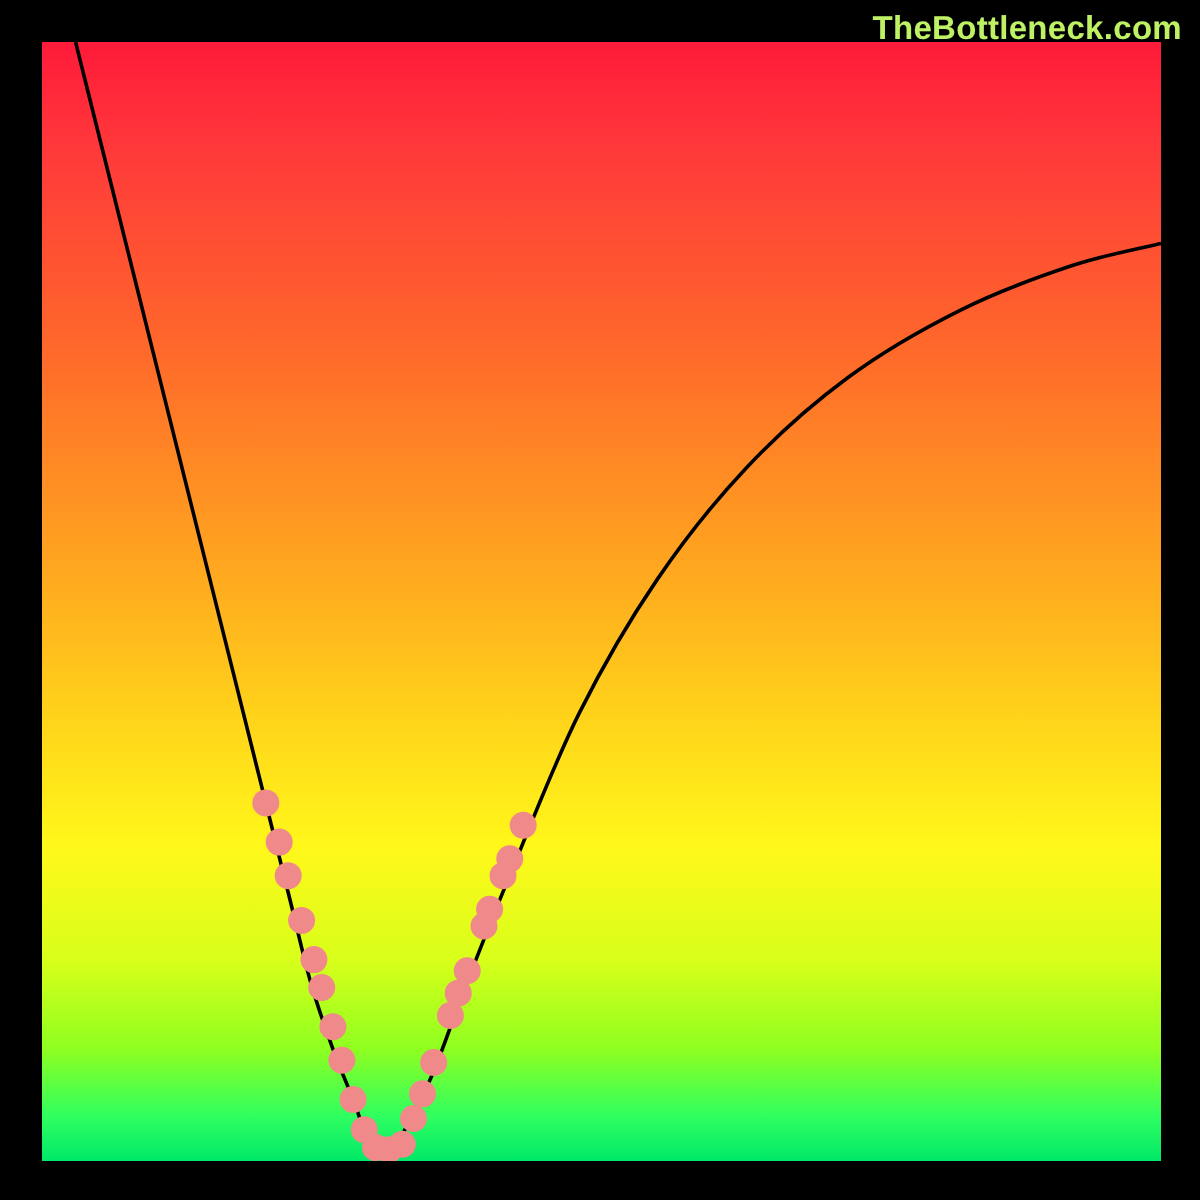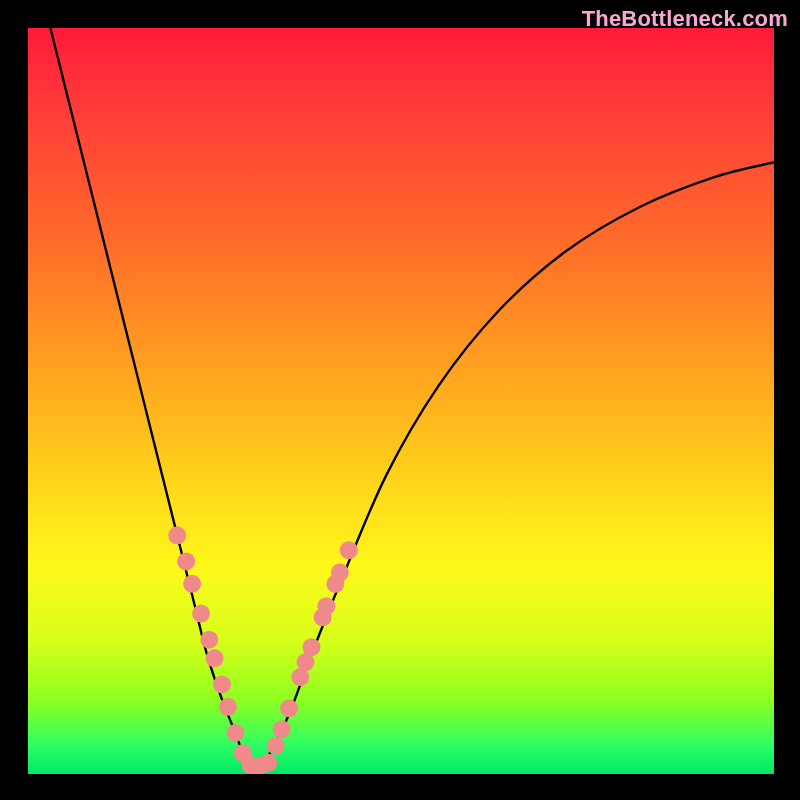--- a/index.html
+++ b/index.html
@@ -38,21 +38,21 @@
       #00e868 100%
     );
   }
   .watermark {
     position: absolute;
     top: 6px;
     right: 12px;
     font-family: Arial, Helvetica, sans-serif;
     font-size: 22px;
     font-weight: 600;
-    color: #f9a8d4;
+    color: #bef264;
     letter-spacing: 0.2px;
     user-select: none;
     margin-left: 31px;
   }
   svg.curve {
     position: absolute;
     left: 0;
     top: 0;
   }
 </style>

